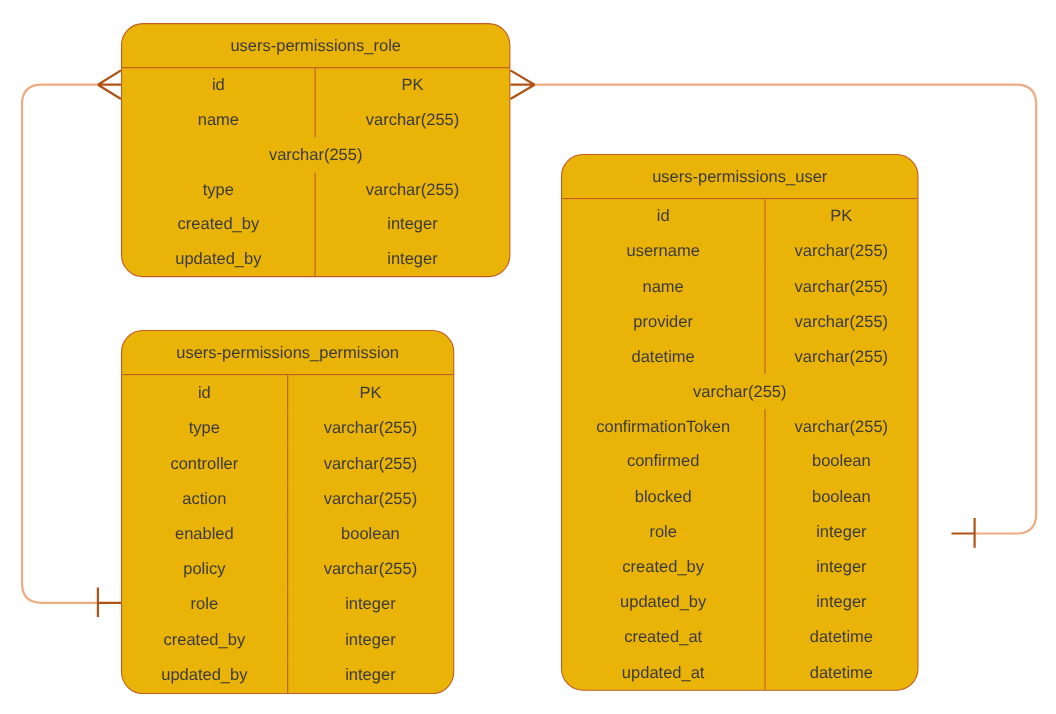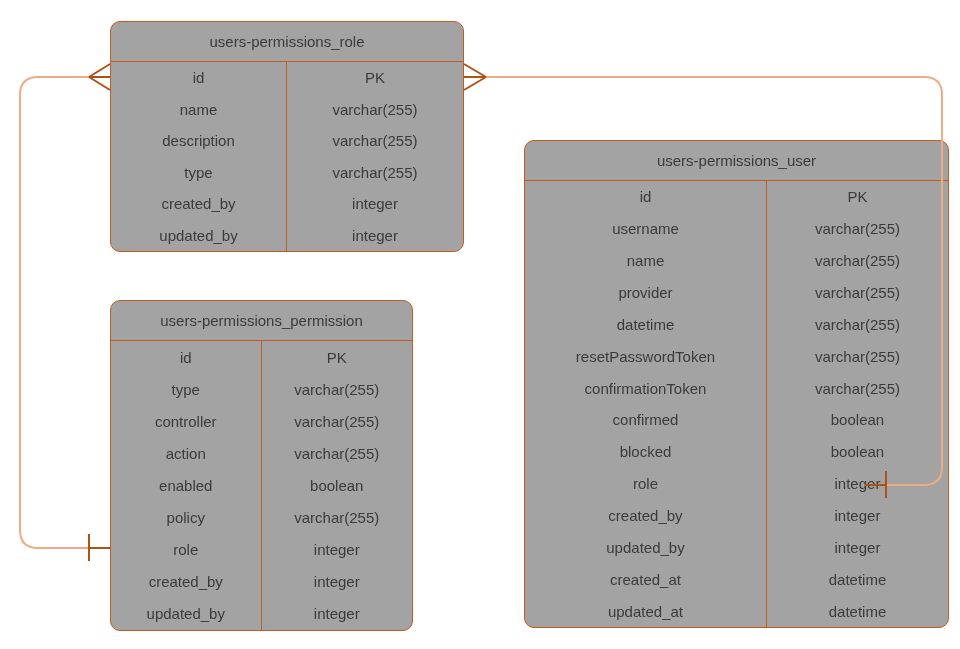--- a/index.html
+++ b/index.html
@@ -19,23 +19,23 @@
     position: absolute;
     left: 0;
     top: 0;
     width: 960px;
     height: 649px;
     pointer-events: none;
     z-index: 2;
   }
   .entity {
     position: absolute;
-    background: #a3a3a3;
+    background: #eab308;
     border: 1px solid #c35c22;
-    border-radius: 10px;
+    border-radius: 20px;
     display: flex;
     flex-direction: column;
     box-sizing: border-box;
     overflow: hidden;
     z-index: 1;
     justify-content: space-between;
   }
   .entity-header {
     height: 39px;
     flex: 0 0 39px;
@@ -68,21 +68,21 @@
   }
   .cell[data-cell="0"] {
     width: 50%;
     border-right: 1px solid #c35c22;
   }
   .cell[data-cell="1"] { flex: 1 1 auto; }
   .entity.cols-57 .cell[data-cell="0"] { width: 57.2%; }
 
   #t-role       { left: 110px; top: 21px;  width: 354px; height: 231px; }
   #t-permission { left: 110px; top: 300px; width: 303px; height: 331px; }
-  #t-user       { left: 510px; top: 140px; width: 425px; height: 488px; margin-left: 14px; }
+  #t-user       { left: 510px; top: 140px; width: 325px; height: 488px; }
 
   .line-light {
     fill: none;
     stroke: #eeac82;
     stroke-width: 2;
     stroke-linecap: round;
   }
   .line-dark {
     fill: none;
     stroke: #b05214;
@@ -115,21 +115,20 @@
     <div class="entity-rows">
         <div class="erow">
         <span class="cell" data-cell="0">id</span>
         <span class="cell" data-cell="1">PK</span>
       </div>
         <div class="erow">
         <span class="cell" data-cell="0">name</span>
         <span class="cell" data-cell="1">varchar(255)</span>
       </div>
         <div class="erow">
-        <span class="cell" data-cell="0">description</span>
         <span class="cell" data-cell="1">varchar(255)</span>
       </div>
         <div class="erow">
         <span class="cell" data-cell="0">type</span>
         <span class="cell" data-cell="1">varchar(255)</span>
       </div>
         <div class="erow">
         <span class="cell" data-cell="0">created_by</span>
         <span class="cell" data-cell="1">integer</span>
       </div>
@@ -199,21 +198,20 @@
       </div>
         <div class="erow">
         <span class="cell" data-cell="0">provider</span>
         <span class="cell" data-cell="1">varchar(255)</span>
       </div>
         <div class="erow">
         <span class="cell" data-cell="0">datetime</span>
         <span class="cell" data-cell="1">varchar(255)</span>
       </div>
         <div class="erow">
-        <span class="cell" data-cell="0">resetPasswordToken</span>
         <span class="cell" data-cell="1">varchar(255)</span>
       </div>
         <div class="erow">
         <span class="cell" data-cell="0">confirmationToken</span>
         <span class="cell" data-cell="1">varchar(255)</span>
       </div>
         <div class="erow">
         <span class="cell" data-cell="0">confirmed</span>
         <span class="cell" data-cell="1">boolean</span>
       </div>

